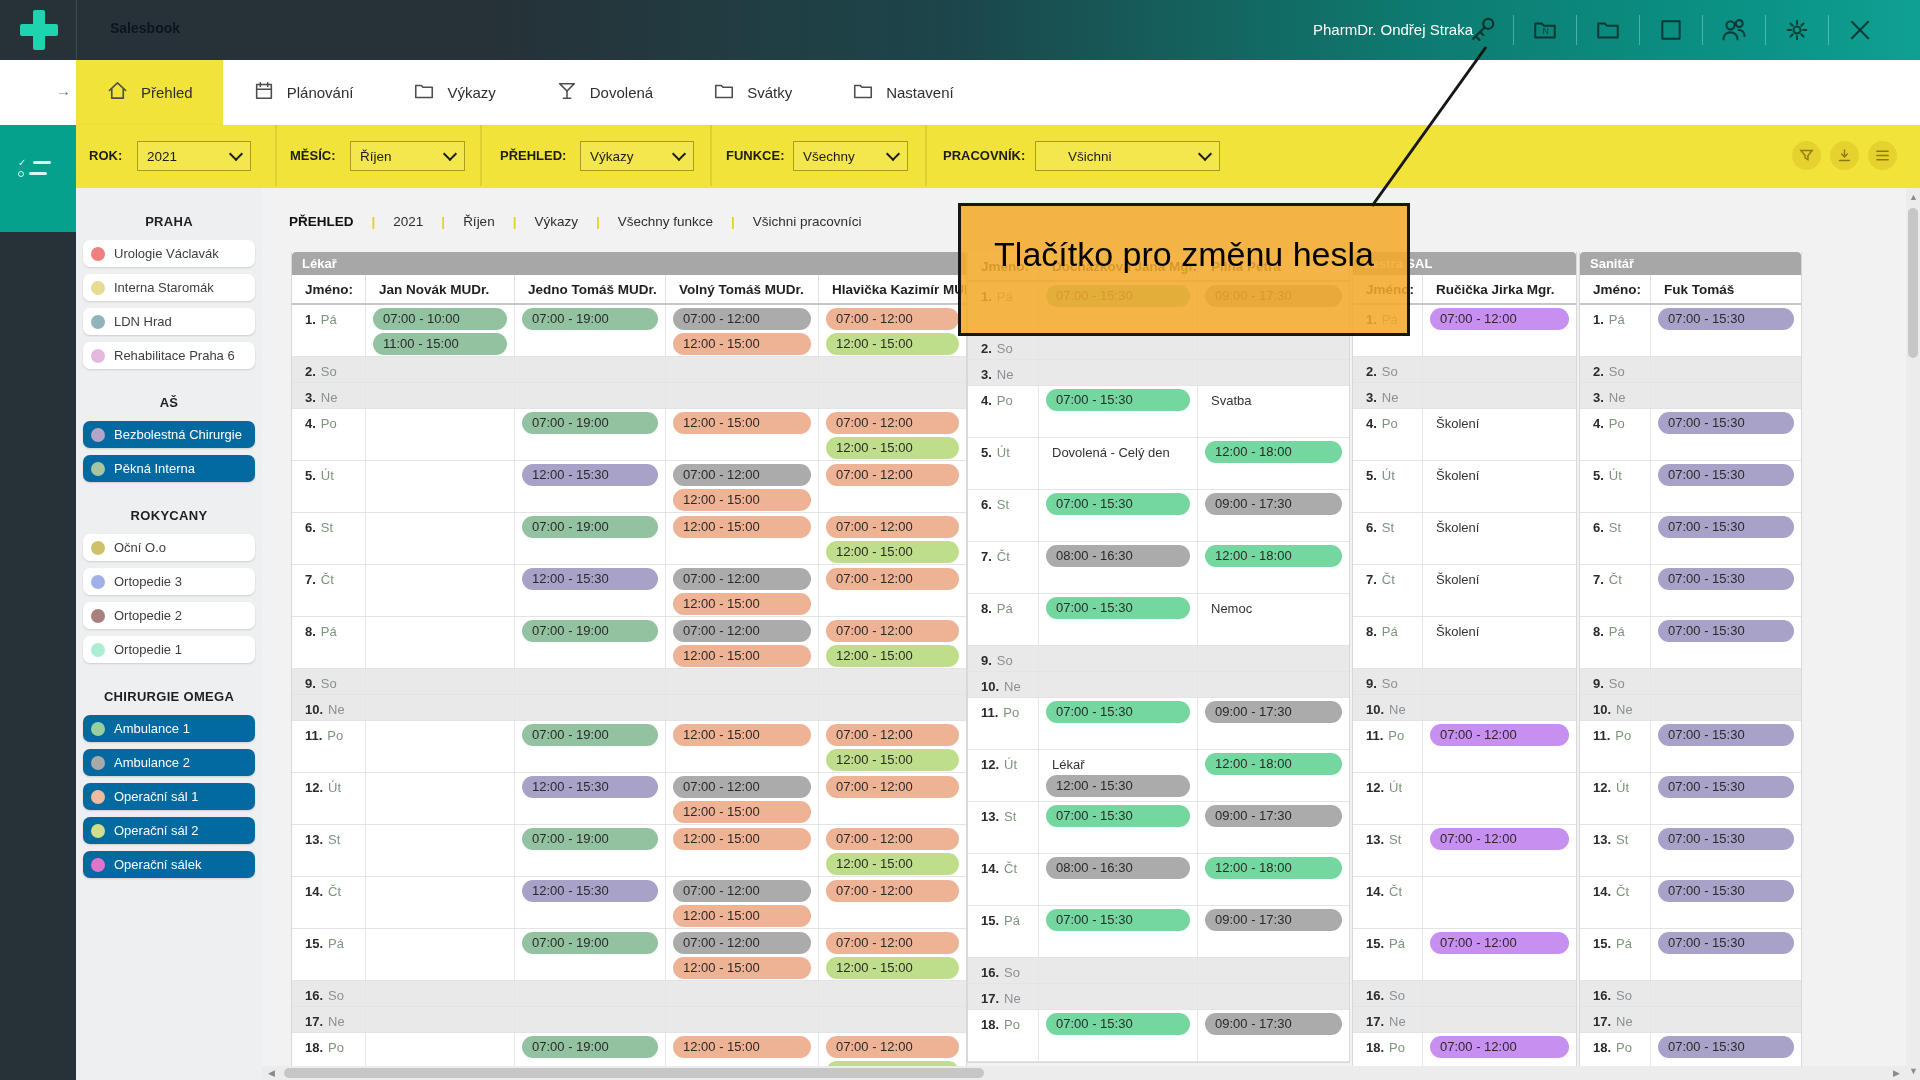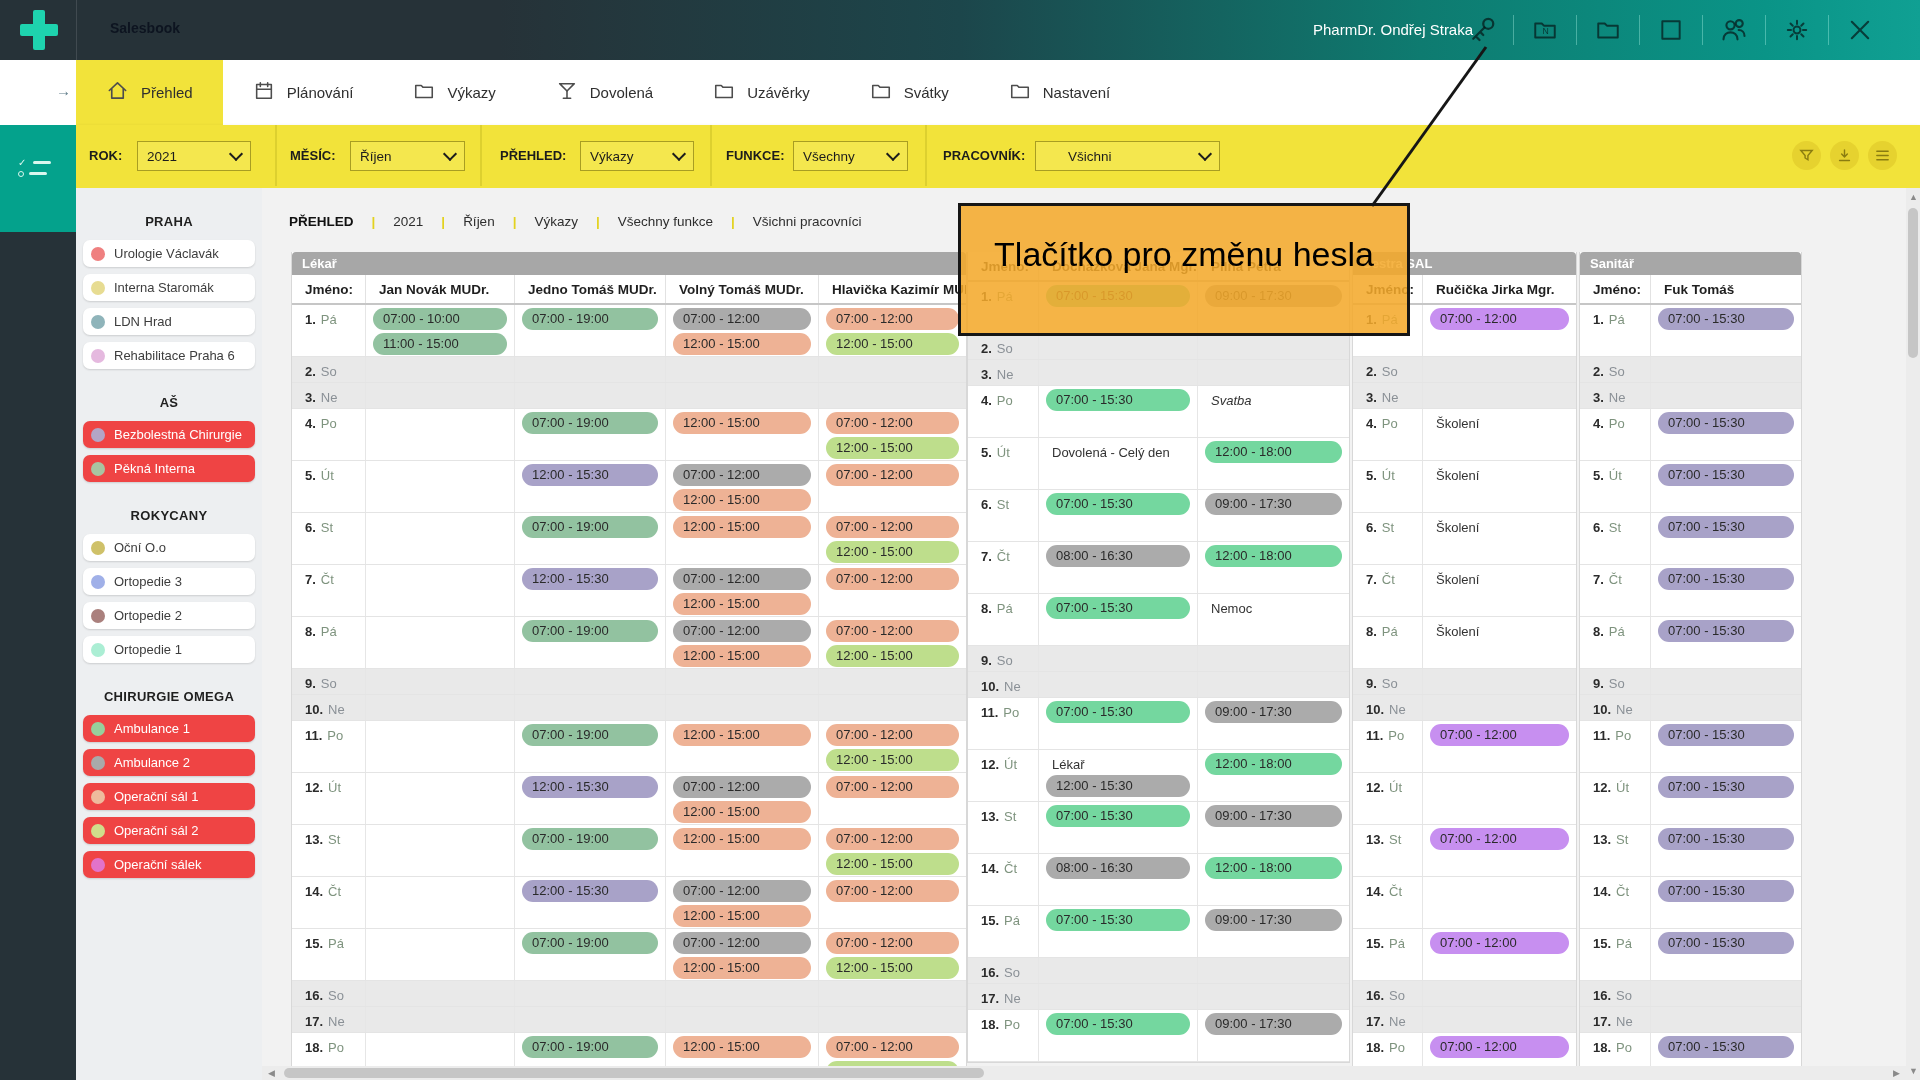--- a/index.html
+++ b/index.html
@@ -39,21 +39,21 @@
   #rail-dark{position:absolute;left:0;top:232px;width:76px;height:848px;background:#263238;}
   #checklist{position:absolute;left:18px;top:32px;}
   .cl-row{display:flex;align-items:center;gap:5px;height:11px;}
   .cl-mark{color:#d9f7ee;font-size:10px;width:10px;}
   .cl-dot{width:6px;height:6px;border:1.5px solid #d9f7ee;border-radius:50%;box-sizing:border-box;}
   .cl-bar{width:18px;height:3px;background:#d9f7ee;border-radius:2px;}
   
   #sidebar{position:absolute;left:76px;top:188px;width:186px;height:892px;background:#edeff1;overflow:hidden;}
   .sb-group-title{margin-top:26px;margin-bottom:11px;text-align:center;font-size:13px;font-weight:bold;color:#1f1f1f;letter-spacing:0.3px;}
   .sb-item{margin:0 auto 7px auto;width:172px;height:27px;background:#ffffff;border-radius:7px;display:flex;align-items:center;gap:9px;padding-left:8px;box-sizing:border-box;box-shadow:0 1px 2px rgba(0,0,0,0.14);cursor:pointer;}
-  .sb-item.sel{background:#ef4444;}
+  .sb-item.sel{background:#0369a1;}
   .sb-dot{width:14px;height:14px;border-radius:50%;flex:none;}
   .sb-lbl{font-size:13px;color:#3d3d3d;white-space:nowrap;}
   .sb-item.sel .sb-lbl{color:#ffffff;}
   
   #main{position:absolute;left:262px;top:188px;width:1658px;height:892px;background:#f2f2f2;overflow:hidden;}
   #breadcrumb{position:absolute;left:27px;top:26px;display:flex;gap:18px;align-items:center;font-size:13.5px;color:#2e2e2e;}
   #breadcrumb .bc-first{font-weight:bold;color:#111;}
   #breadcrumb .bc-pipe{color:#e3d21f;font-weight:bold;}
   .section{position:absolute;top:64px;background:#ffffff;border:1px solid #d8d8d8;border-top:none;box-sizing:content-box;}
   .band{height:23px;background:#a7a7a7;border-radius:4px 4px 0 0;color:#ffffff;font-size:13px;font-weight:bold;line-height:23px;padding-left:10px;}
@@ -170,26 +170,20 @@
         <span><svg width="22" height="22" viewBox="0 0 24 24" xmlns="http://www.w3.org/2000/svg">
             <path d="M4 4h16l-8 8z"></path>
             <path d="M12 12v7M8 20h8"></path>
           </svg></span>
         <span class="lbl">Dovolená</span>
       </div>
       <div class="tab">
         <span><svg width="22" height="22" viewBox="0 0 24 24" xmlns="http://www.w3.org/2000/svg">
             <path d="M3 6h6l2 2h10v11H3z"></path>
           </svg></span>
-        <span class="lbl">Uzávěrky</span>
-      </div>
-      <div class="tab">
-        <span><svg width="22" height="22" viewBox="0 0 24 24" xmlns="http://www.w3.org/2000/svg">
-            <path d="M3 6h6l2 2h10v11H3z"></path>
-          </svg></span>
         <span class="lbl">Svátky</span>
       </div>
       <div class="tab">
         <span><svg width="22" height="22" viewBox="0 0 24 24" xmlns="http://www.w3.org/2000/svg">
             <path d="M3 6h6l2 2h10v11H3z"></path>
           </svg></span>
         <span class="lbl">Nastavení</span>
       </div>
     </div>
 </div>
@@ -586,21 +580,21 @@
         <div class="srow we" style="height: 25px;">
           <div class="scell day-cell" style="width: 71px;"><span class="day-num">3.</span><span class="day-wd">Ne</span></div>
           <div class="scell" style="width: 159px;"></div>
           <div class="scell" style="width: 151px;"></div>
         </div>
         <div class="srow" style="height: 51px;">
           <div class="scell day-cell" style="width: 71px;"><span class="day-num">4.</span><span class="day-wd">Po</span></div>
           <div class="scell" style="width: 159px;">
             <div class="chip" style="background: rgb(116, 215, 159);">07:00 - 15:30</div>
           </div>
-          <div class="scell" style="width: 151px; font-style: italic;">
+          <div class="scell" style="width: 151px;">
             <div class="cell-text">Svatba</div>
           </div>
         </div>
         <div class="srow" style="height: 51px;">
           <div class="scell day-cell" style="width: 71px;"><span class="day-num">5.</span><span class="day-wd">Út</span></div>
           <div class="scell" style="width: 159px;">
             <div class="cell-text">Dovolená - Celý den</div>
           </div>
           <div class="scell" style="width: 151px;">
             <div class="chip" style="background: rgb(116, 215, 159);">12:00 - 18:00</div>

